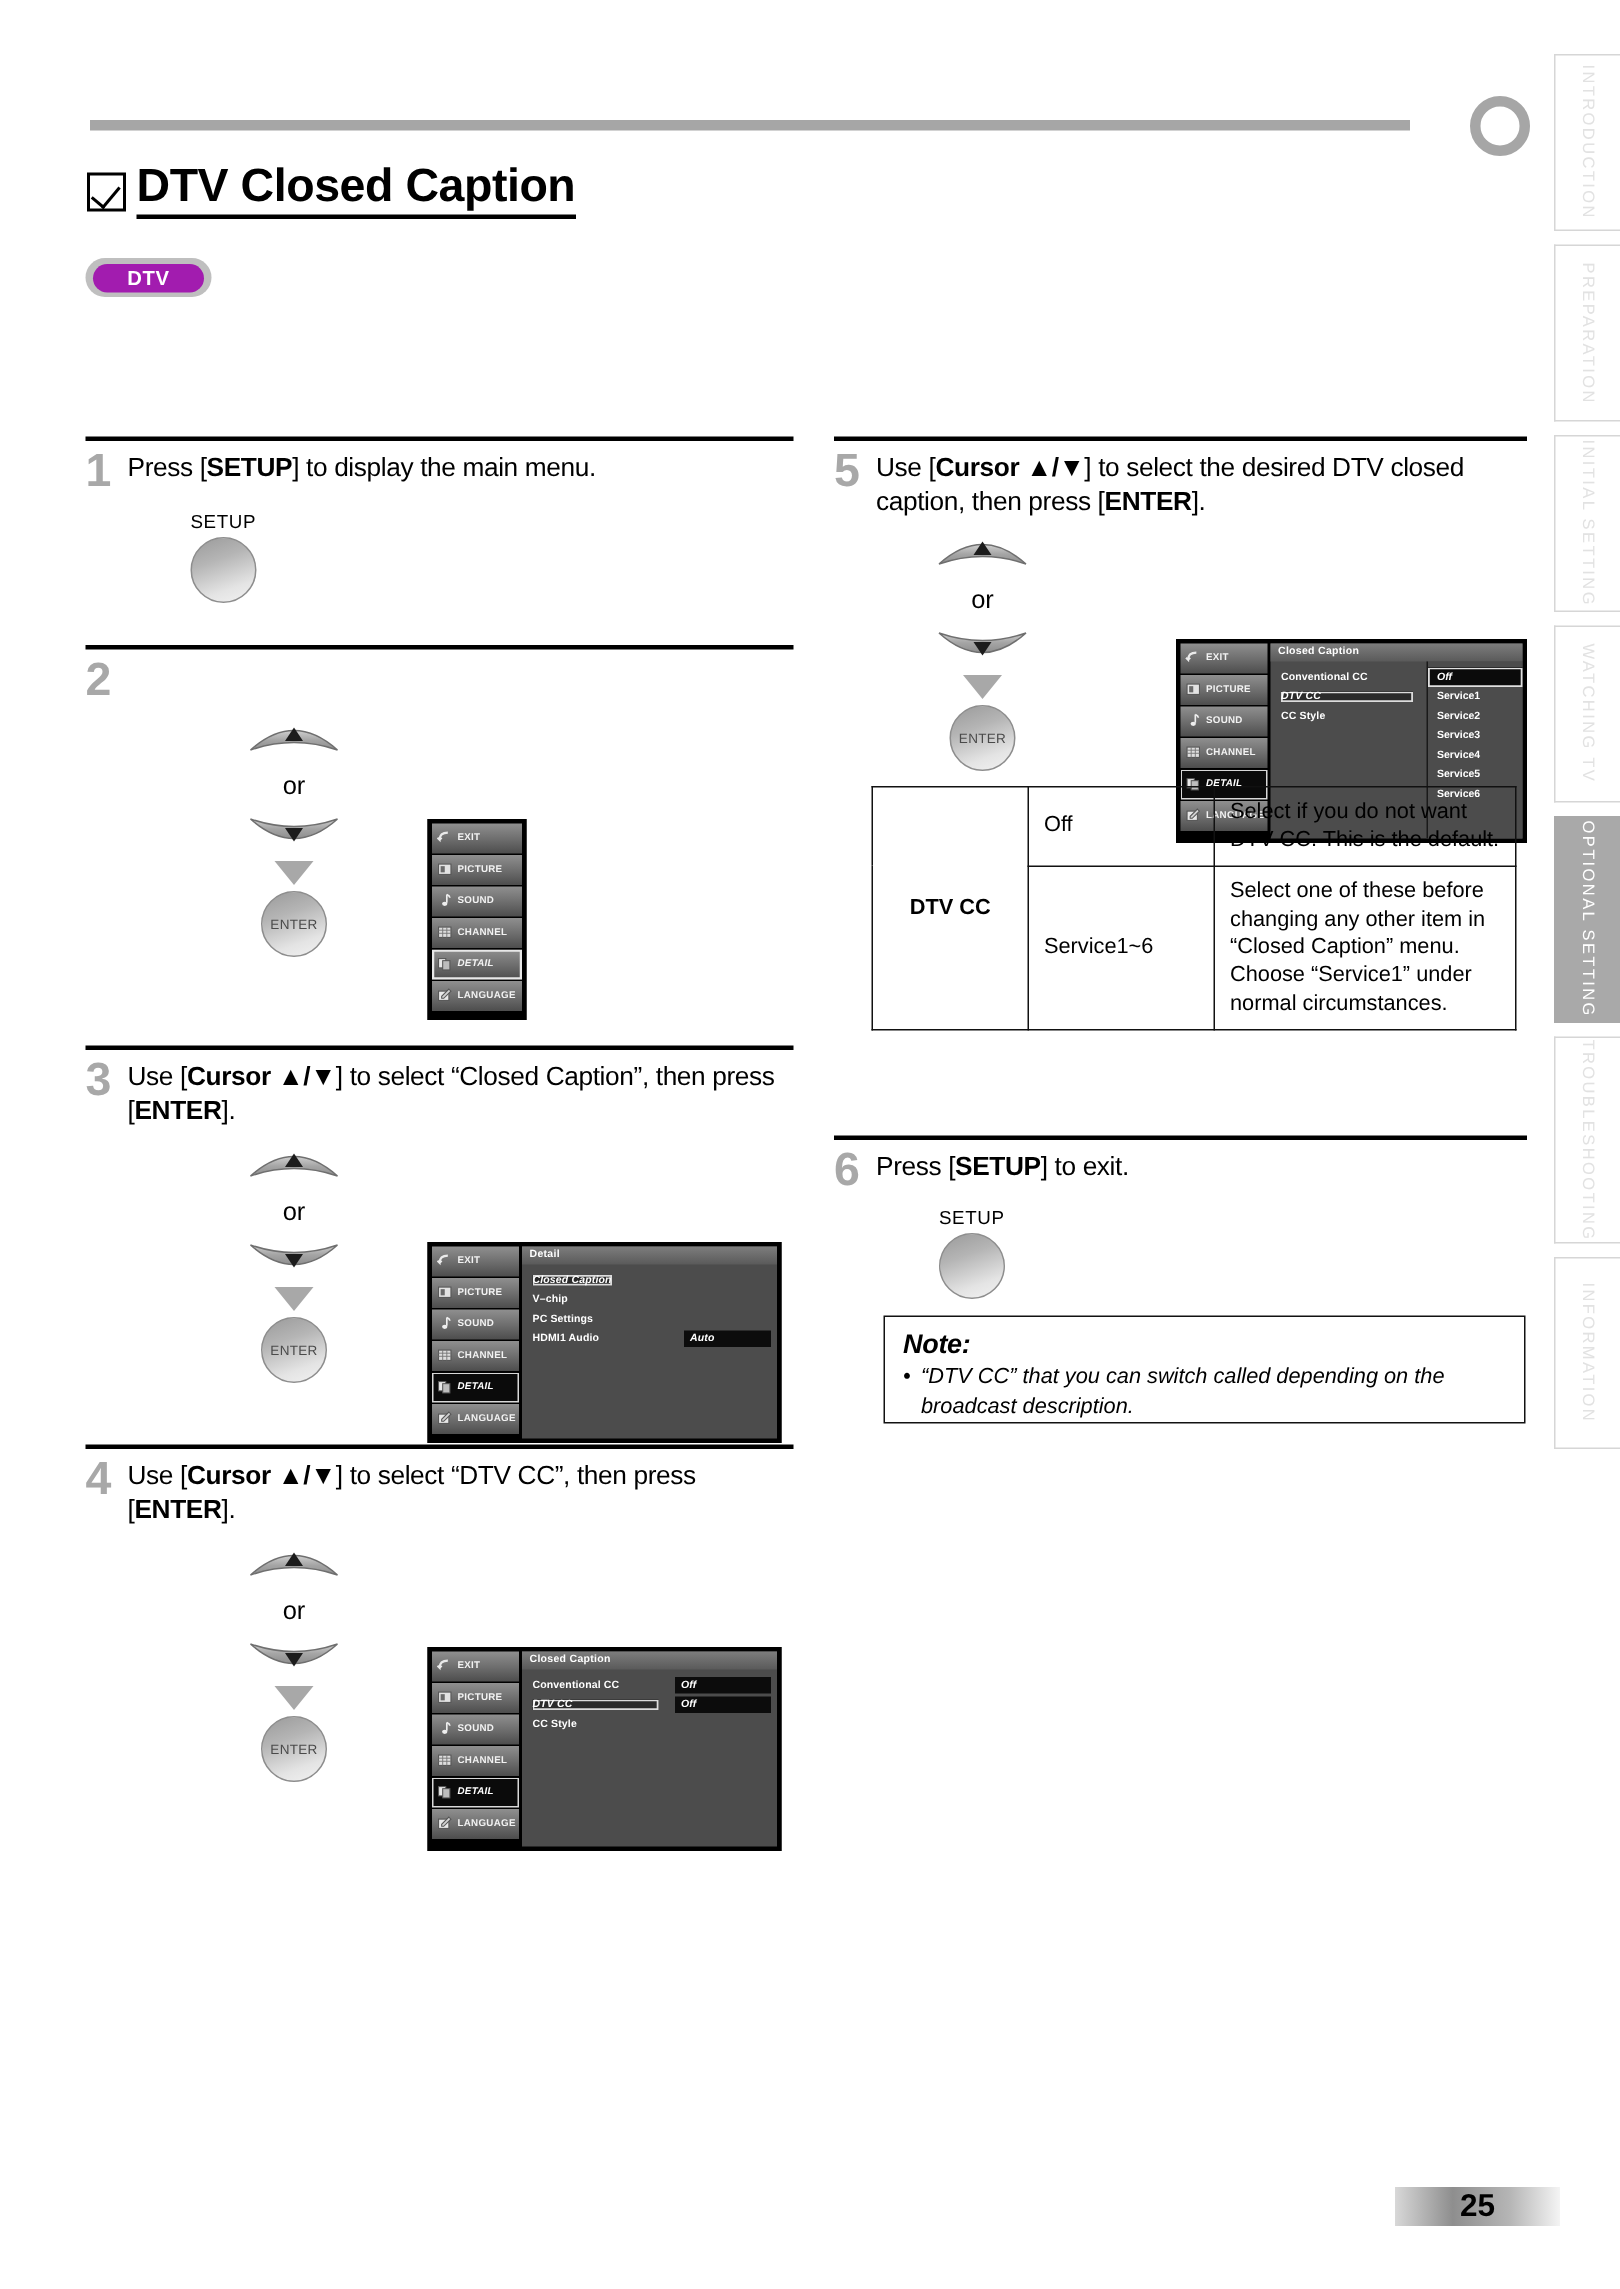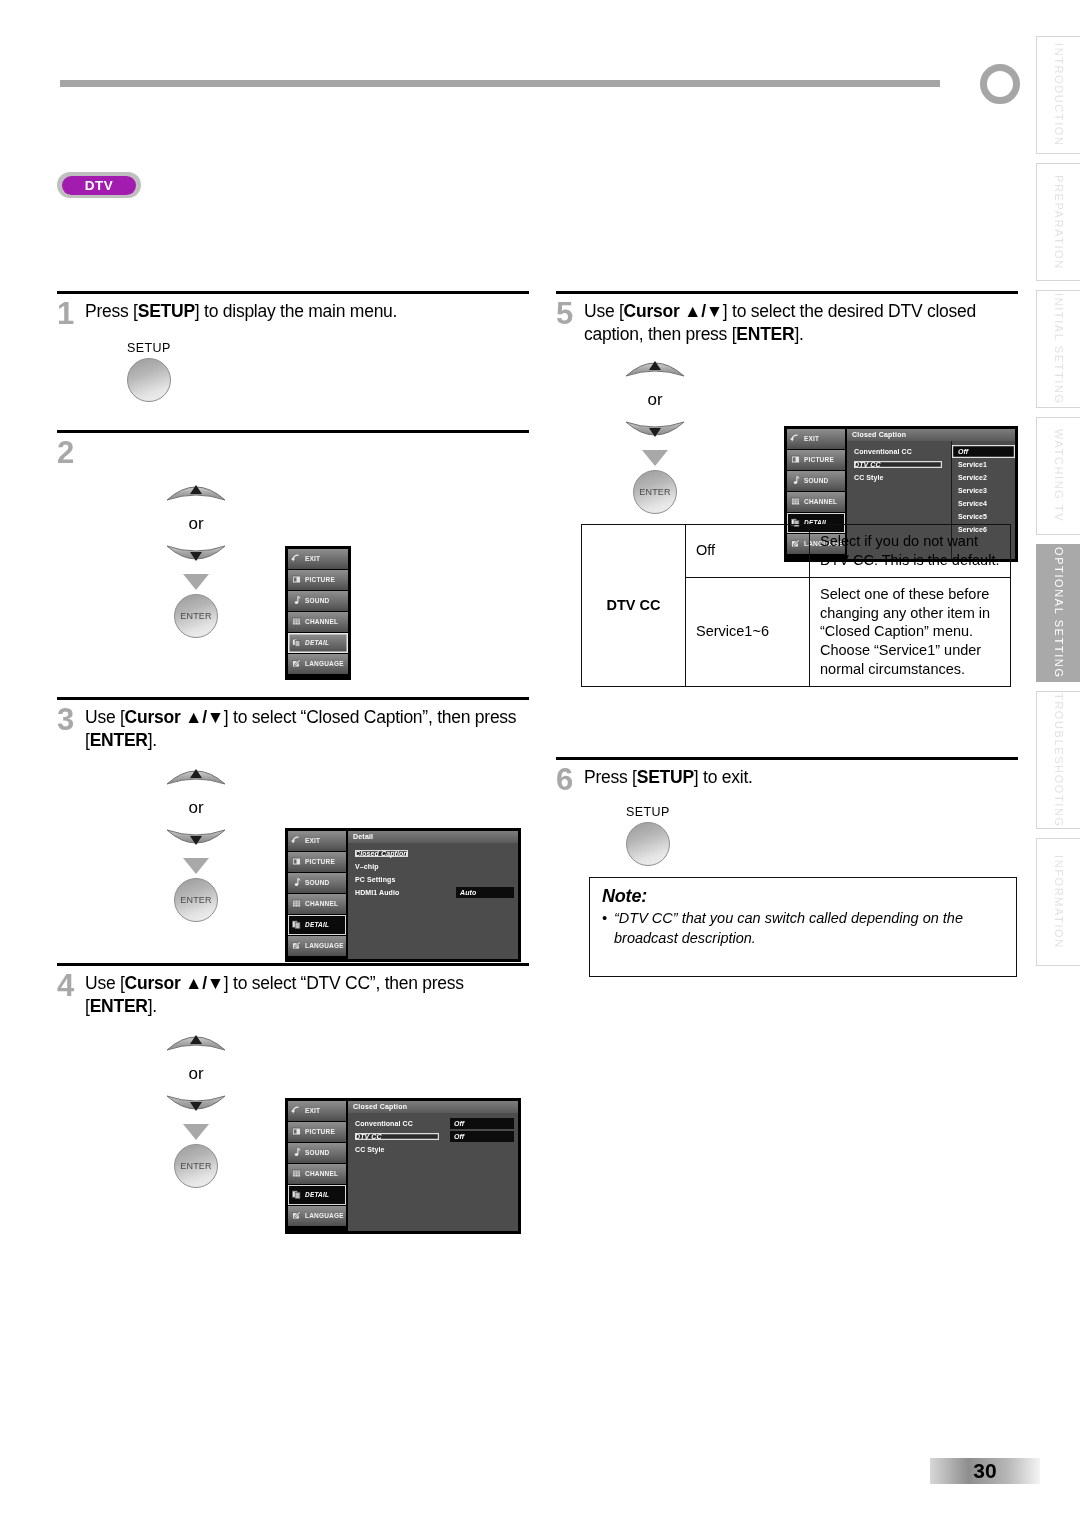--- a/index.html
+++ b/index.html
@@ -149,21 +149,21 @@
   table.spec { border-collapse:collapse; width:100%; }
   table.spec td {
     border:1.5px solid #111; padding:7px 10px; font-size:14.5px; line-height:1.3;
     vertical-align:middle;
   }
   td.c1 { width:104px; text-align:center; font-weight:bold; font-size:15px; }
   td.c2 { width:124px; }
   td.c3 { }
 
   
-  .note-box { border:1.5px solid #111; padding:8px 12px 28px 12px; }
+  .note-box { border:1.5px solid #111; padding:8px 12px 0 12px; }
   .note-title { font-size:18px; font-weight:bold; font-style:italic; letter-spacing:-0.2px; }
   .note-body { font-size:14.5px; font-style:italic; line-height:1.35; padding-left:12px; position:relative; margin-top:2px;}
   .note-body:before { content:"\2022"; position:absolute; left:0; top:0; }
 
   
   .tabs { position:absolute; right:0; top:36px; width:44px; }
   .tab {
     width:44px; margin-bottom:9px;
     border:1px solid #d6d6d6; border-right:none;
     display:flex; align-items:center; justify-content:center;
@@ -183,20 +183,24 @@
   .pageen { position:absolute; left:930px; top:1486px; width:110px; text-align:center; font-size:13px;margin-top:40px; }
 </style>
 </head>
 <body>
 
 <div id="page">
 
   <div class="top-rule"></div>
   <div class="top-rule-dot"></div>
 
+  <div class="title-wrap">
+    <div class="chk"></div>
+    <div class="title-text">DTV Closed Caption</div>
+  </div>
 
   <div class="dtv-badge">
     <div class="dtv-badge-inner">DTV</div>
   </div>
 
 
   <div class="col-left">
 
     <div class="step" style="position:absolute; top:291px; width:472px;">
       <div class="step-rule"></div>
@@ -644,21 +648,21 @@
       </div>
     <div class="tab" style="height:138px;">
         <span>TROUBLESHOOTING</span>
       </div>
     <div class="tab" style="height:128px;">
         <span>INFORMATION</span>
       </div>
   </div>
 
   <div class="pagebar">
-    <span class="pagenum">30</span>
+    <span class="pagenum">25</span>
   </div>
   <div class="pageen">EN</div>
 
 </div>
 
 <svg width="0" height="0" style="position:absolute">
   <defs>
     <linearGradient id="g2u" x1="0" y1="0" x2="0" y2="1">
       <stop offset="0" stop-color="#cfcfcf"></stop>
         <stop offset="0.5" stop-color="#a5a5a5"></stop>

